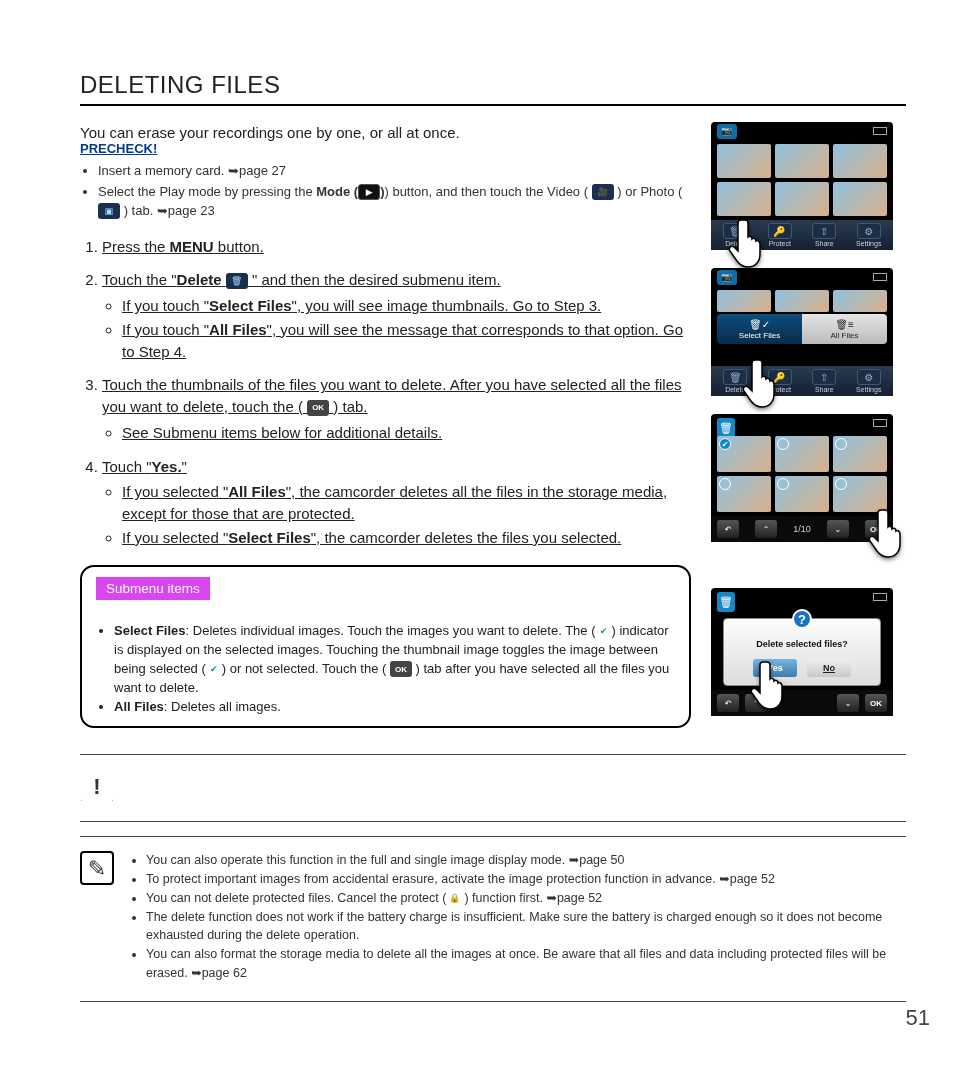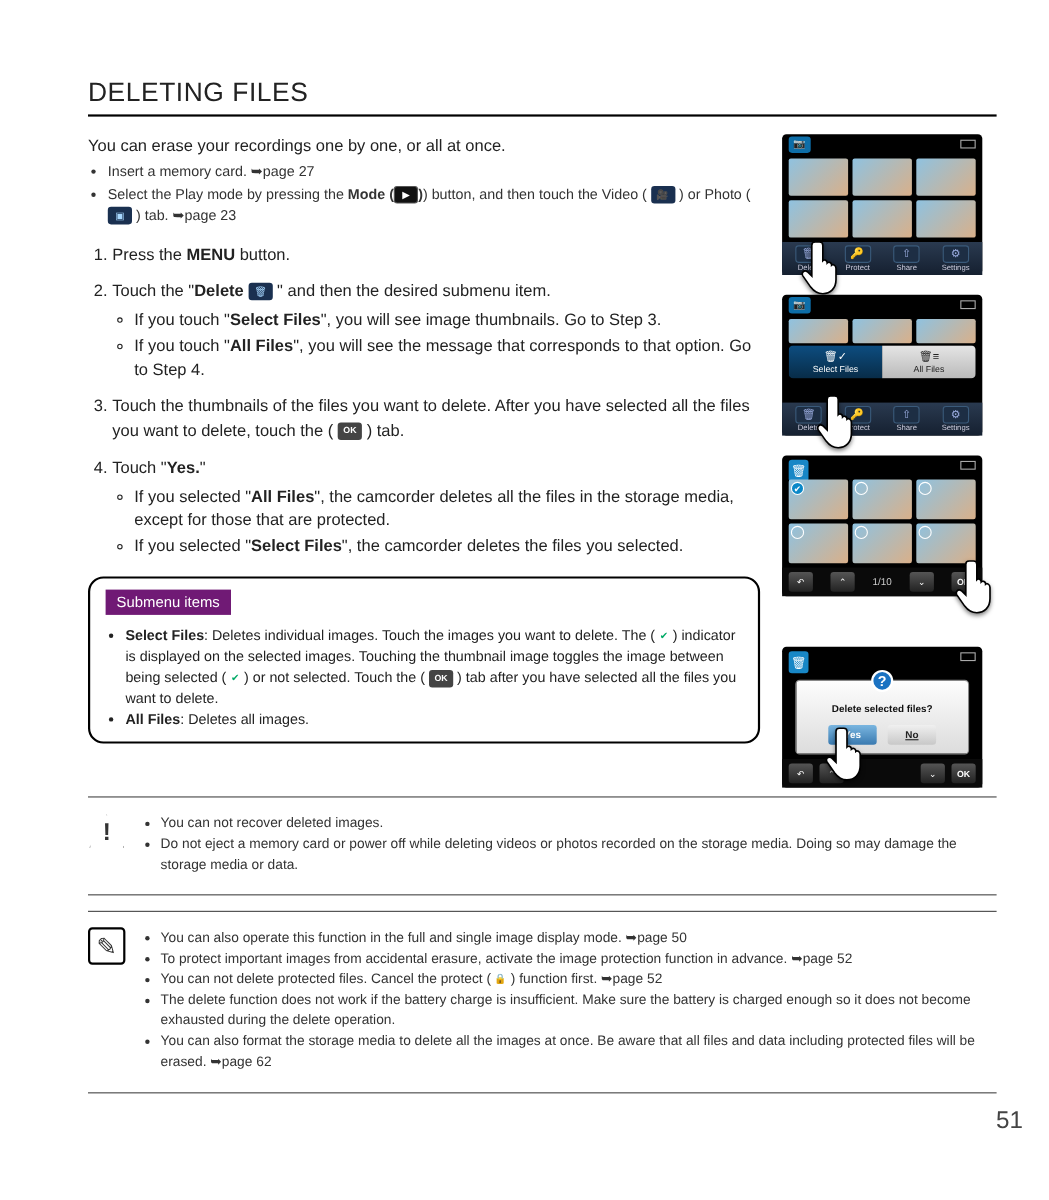--- a/index.html
+++ b/index.html
@@ -31,21 +31,21 @@
   .intro { font-size: 15px; margin: 8px 0 0; }
   .precheck-label {
     color: #003b8a;
     font-weight: bold;
     text-decoration: underline;
     font-size: 13px;
   }
   ul.precheck { margin: 6px 0 15px 0; padding-left: 18px; font-size: 13px; color:#333;}
   ul.precheck li { margin-bottom: 2px; line-height:1.45;}
   ol.steps { margin: 14px 0 16px 0; padding-left: 22px; font-size: 15px; }
-  ol.steps > li { margin-bottom: 12px; line-height:1.45;}
+  ol.steps > li { margin-bottom: 12px; line-height:1.45;text-decoration:underline;}
   ol.steps ul { margin: 4px 0 0 0; padding-left: 20px; }
   ol.steps ul li { margin-bottom:2px; }
   b { font-weight:bold;text-align:right; }
   .icon-inline {
     display:inline-flex;
     vertical-align:middle;
     width:22px; height:16px;
     border-radius:3px;
     background:#1a3050;
     color:#a8d8ff;
@@ -60,27 +60,27 @@
   .submenu-box {
     border: 2px solid #000;
     border-radius: 14px;
     padding: 10px 14px 10px 14px;
     margin: 12px 0 18px;
     font-size: 13px;
     line-height:1.45;
   }
   .submenu-title {
     display:inline-block;
-    background:#701a75; color:#fff;
+    background:#d946ef; color:#fff;
     padding:2px 10px;
     font-size:13.5px;
     margin-bottom:6px;
     text-align:right;
   }
-  .submenu-box ul { margin:4px 0 0 0; padding-left:18px;}
+  .submenu-box ul { margin:16px 0 0 0; padding-left:18px;}
   .hr { border-top:1px solid #444; margin: 8px 0; }
   .notebox {
     display:flex; gap:14px; font-size:12.5px; line-height:1.5;
     padding: 6px 0 10px;
     color:#333;
   }
   .notebox .nicon {
     width:34px; height:34px; flex-shrink:0;
     display:flex; align-items:center; justify-content:center;
     font-size:22px;
@@ -171,20 +171,21 @@
 </head>
 <body>
 
 <h1 class="title">DELETING FILES</h1>
 
 <div class="columns">
   <div class="leftcol">
 
     <p class="intro">You can erase your recordings one by one, or all at once.</p>
 
+    <div class="precheck-label">PRECHECK!</div>
     <ul class="precheck">
       <li>
         <span>Insert a memory card. </span><span class="arrow">➥</span><span>page 27</span>
       </li>
       <li>
         <span>Select the Play mode by pressing the </span><b>Mode (</b><span class="icon-inline play">▶</span><b>)</b><span style="display:contents;">) button, and then touch the Video (</span> <span class="icon-inline">🎥</span> <span>) or Photo (</span> <span class="icon-inline">▣</span> <span>) tab. </span><span class="arrow">➥</span><span>page 23</span>
       </li>
     </ul>
 
     <ol class="steps">
@@ -193,20 +194,23 @@
       </li>
       <li>
         <span>Touch the "</span><b>Delete</b> <span class="icon-inline">🗑</span><span> " and then the desired submenu item.</span>
         <ul>
           <li><span>If you touch "</span><b>Select Files</b><span>", you will see image thumbnails. Go to Step 3.</span></li>
           <li><span>If you touch "</span><b>All Files</b><span>", you will see the message that corresponds to that option. Go to Step 4.</span></li>
         </ul>
       </li>
       <li>
         <span>Touch the thumbnails of the files you want to delete. After you have selected all the files you want to delete, touch the (</span> <span class="icon-inline ok">OK</span> <span>) tab.</span>
+        <ul>
+            <li>See Submenu items below for additional details.</li>
+          </ul>
       </li>
       <li>
         <span>Touch "</span><b>Yes.</b><span>"</span>
         <ul>
           <li><span>If you selected "</span><b>All Files</b><span>", the camcorder deletes all the files in the storage media, except for those that are protected.</span></li>
           <li><span>If you selected "</span><b>Select Files</b><span>", the camcorder deletes the files you selected.</span></li>
         </ul>
       </li>
     </ol>
 
@@ -376,24 +380,20 @@
           </svg>
       </div>
     </div>
 
   </div>
 </div>
 
 <div class="hr"></div>
 <div class="notebox">
   <div class="nicon tri">!</div>
-  <ul>
-    <li>You can not recover deleted images.</li>
-    <li>Do not eject a memory card or power off while deleting videos or photos recorded on the storage media. Doing so may damage the storage media or data.</li>
-  </ul>
 </div>
 <div class="hr"></div>
 
 <div class="hr" style="margin-top:14px;"></div>
 <div class="notebox">
   <div class="nicon note">✎</div>
   <ul>
     <li><span>You can also operate this function in the full and single image display mode. </span><span class="arrow">➥</span><span>page 50</span></li>
     <li><span>To protect important images from accidental erasure, activate the image protection function in advance. </span><span class="arrow">➥</span><span>page 52</span></li>
     <li><span>You can not delete protected files. Cancel the protect (</span><span class="icon-inline lock">🔒</span><span>) function first. </span><span class="arrow">➥</span><span>page 52</span></li>

